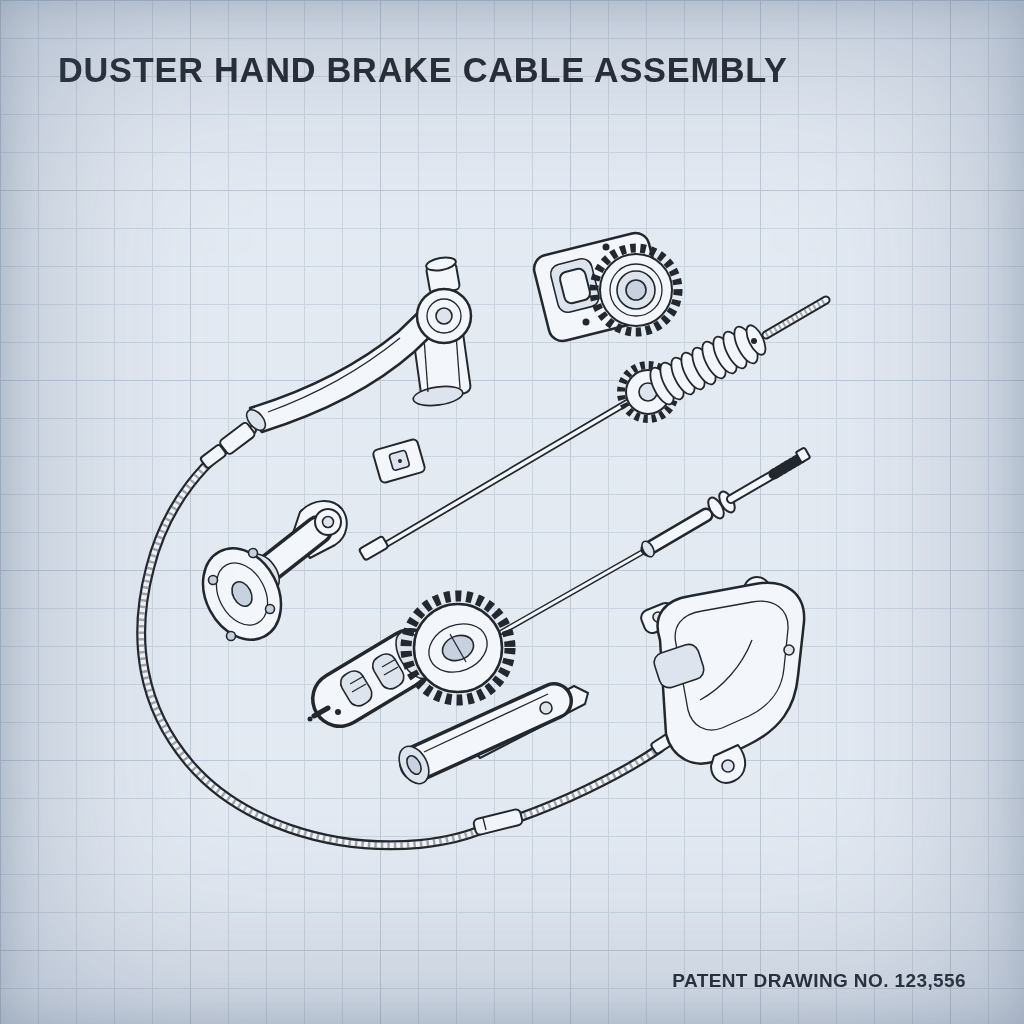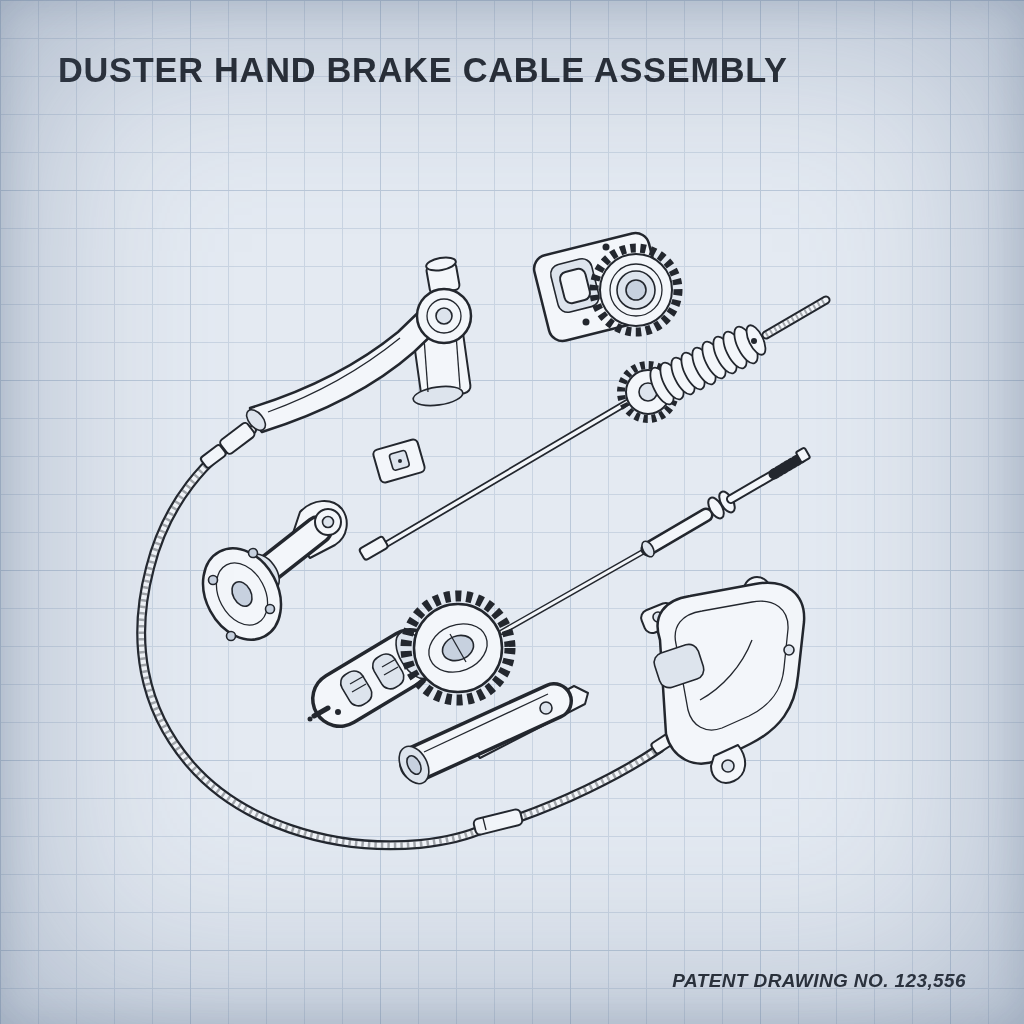--- a/index.html
+++ b/index.html
@@ -24,21 +24,21 @@
     position:absolute; inset:0; pointer-events:none; z-index:5;
     box-shadow:inset 0 0 190px 24px var(--vignette), inset 0 0 40px rgba(60,80,110,.22);
   }
   .title{
     position:absolute; left:58px; top:50px; z-index:3;
     font-size:35px; font-weight:700; letter-spacing:.8px;
     transform:scaleX(.98); transform-origin:left top;
   }
   .footer{
     position:absolute; right:58px; bottom:32px; z-index:3;
-    font-size:19px; font-weight:700; letter-spacing:.4px;font-style:italic;
+    font-size:19px; font-weight:700; letter-spacing:.4px;
   }
   svg.drawing{position:absolute; inset:0; z-index:2;}
   
   .p{fill:var(--fill-light);stroke:var(--ink);stroke-width:2;stroke-linejoin:round;}
   .p25{fill:var(--fill-light);stroke:var(--ink);stroke-width:2.5;stroke-linejoin:round;}
   .mid{fill:var(--fill-mid);stroke:var(--ink);stroke-width:1.6;}
   .hole{fill:var(--fill-deep);stroke:var(--ink);stroke-width:1.6;}
   .ln{fill:none;stroke:var(--ink);stroke-width:1.3;}
   .ink{fill:var(--ink);stroke:none;}
   .teeth{fill:none;stroke:var(--ink);}

